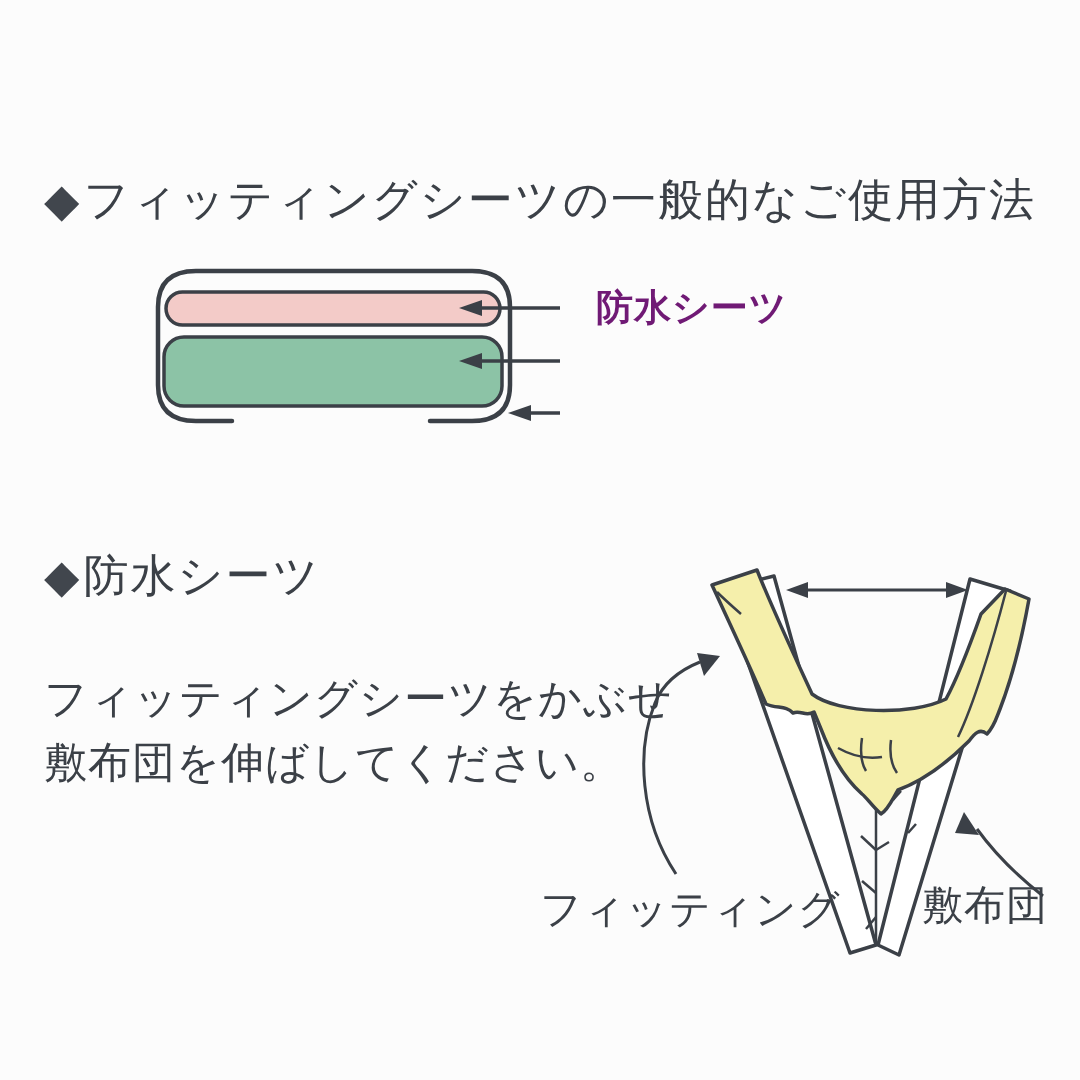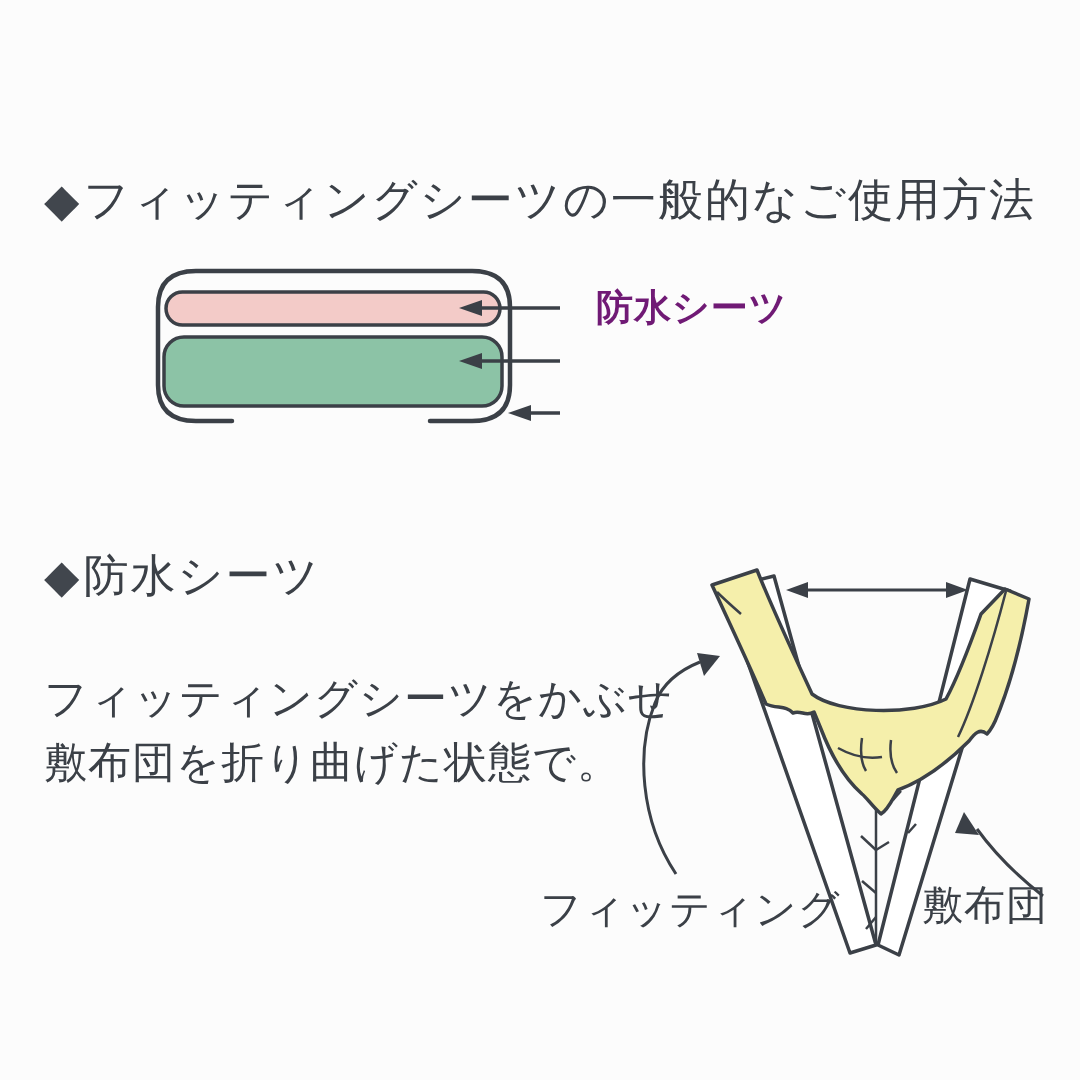--- a/index.html
+++ b/index.html
@@ -68,21 +68,21 @@
 
   <div class="abs d1-label" style="left:596px;top:288px;">防水シーツ</div>
 
   <div class="abs heading" style="left:44px;top:546px;">
     <span class="bullet">◆</span>
     <span>防水シーツ</span>
   </div>
 
   <div class="abs body-text" style="left:44px;top:666px;">
     <div>フィッティングシーツをかぶせ</div>
-    <div>敷布団を折り曲げた状態で。</div>
+    <div>敷布団を伸ばしてください。</div>
   </div>
 
   <svg class="abs" style="left:600px;top:550px;" width="480" height="450" viewBox="600 550 480 450">
 
     <path d="M 722 589 L 774 576 L 876 945 L 850 953 Z" fill="#ffffff" stroke="#3b4047" stroke-width="3.5" stroke-linejoin="round"></path>
     <path d="M 1010 591 L 970 579 L 878 945 L 899 955 Z" fill="#ffffff" stroke="#3b4047" stroke-width="3.5" stroke-linejoin="round"></path>
 
     <g>
       <line x1="876" y1="798" x2="876" y2="946" class="ink-line" stroke-width="2.5"></line>
       <path d="M 876 850 L 861 836" class="ink-line" stroke-width="2.5"></path>

